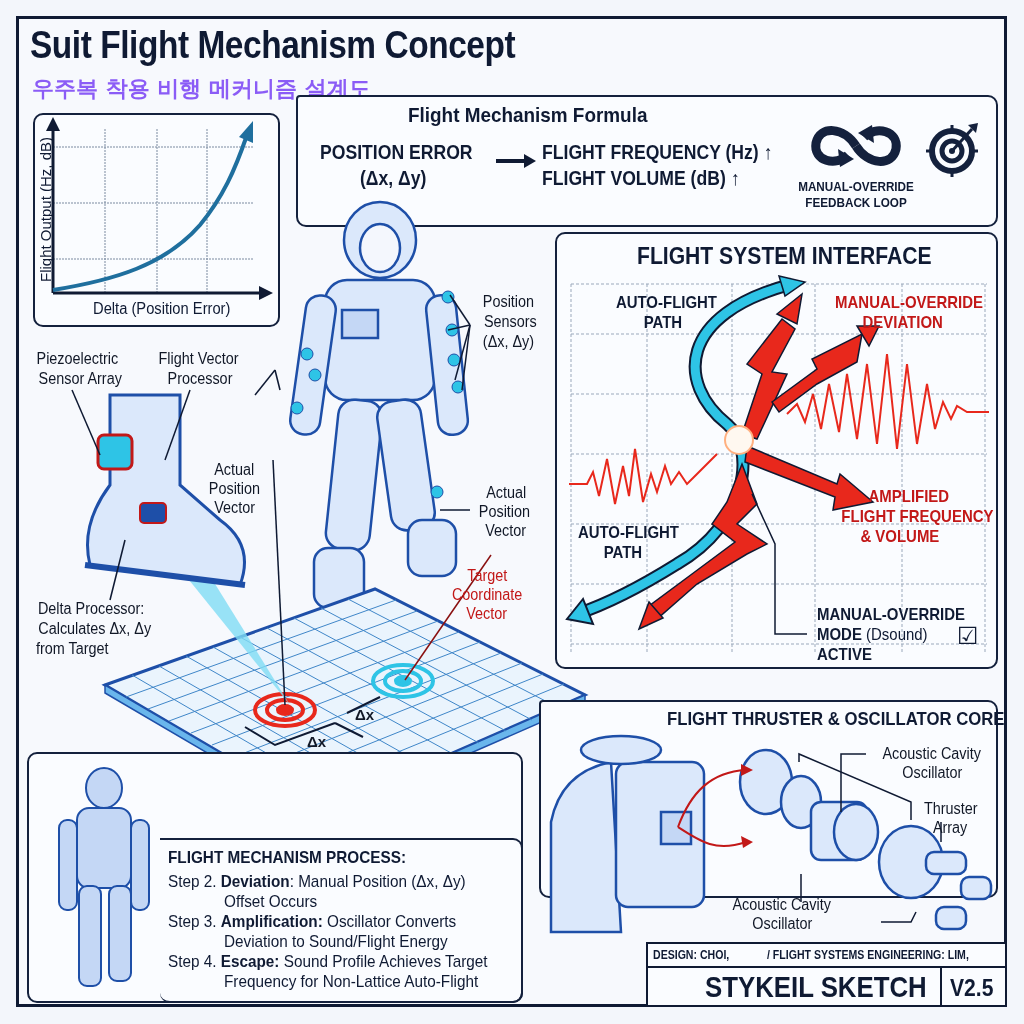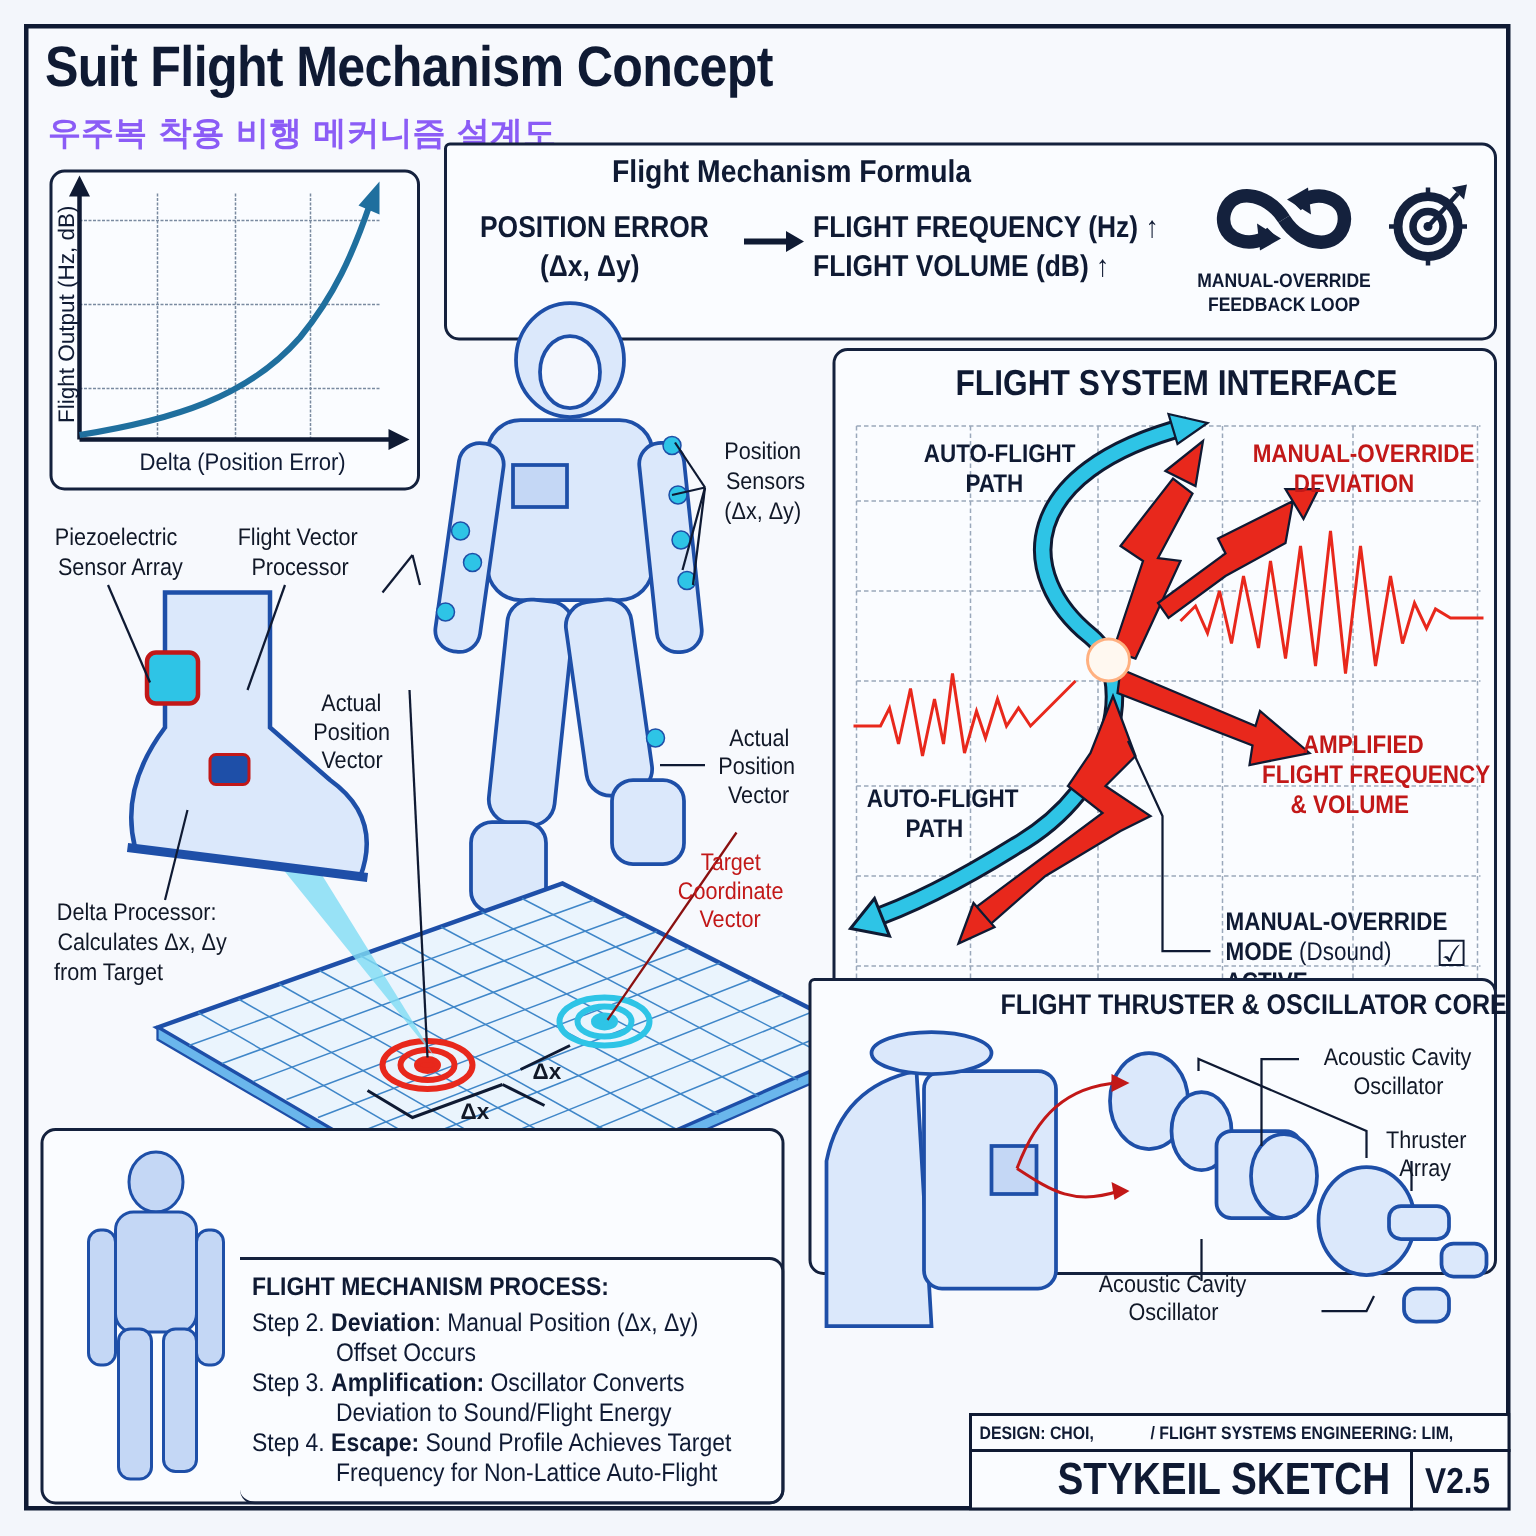--- a/index.html
+++ b/index.html
@@ -257,21 +257,21 @@
   <div class="abs fsi-lbl" style="left:14px; top:288px;">AUTO-FLIGHT</div>
   <div class="abs fsi-lbl" style="left:44px; top:308px;">PATH</div>
   <div class="abs fsi-lbl" style="left:260px; top:370px; text-align:left; transform-origin:left top;">MANUAL-OVERRIDE</div>
   <div class="abs fsi-lbl" style="left:260px; top:390px; text-align:left; transform-origin:left top;">
     <span>MODE </span><span style="font-weight:400;">(Dsound)</span>
   </div>
   <div class="abs fsi-lbl" style="left:260px; top:410px; text-align:left; transform-origin:left top;">ACTIVE</div>
   <div class="abs" style="left:400px; top:390px; font-size:24px; line-height:24px; font-family:'DejaVu Sans', sans-serif;">☑</div>
 </div>
 
-<div class="panel" style="left:539px; top:652px; width:459px; height:198px; border-top-left-radius:4px;">
+<div class="panel" style="left:539px; top:700px; width:459px; height:198px; border-top-left-radius:4px;">
   <div class="abs fsi-title" style="left:126px; top:6px; font-size:19px;">FLIGHT THRUSTER &amp; OSCILLATOR CORE</div>
   <svg width="459" height="242" style="left:0; top:0;">
     <g fill="#dbe8fb" stroke="#1e4fa8" stroke-width="2.5">
       <path d="M10,230 L10,120 Q20,70 70,60 L80,230 Z"></path>
       <rect x="75" y="60" width="88" height="145" rx="12"></rect>
       <rect x="120" y="110" width="30" height="32" fill="#c4d7f5"></rect>
       <ellipse cx="80" cy="48" rx="40" ry="14"></ellipse>
       <ellipse cx="225" cy="80" rx="26" ry="32"></ellipse>
       <ellipse cx="260" cy="100" rx="20" ry="26"></ellipse>
       <rect x="270" y="100" width="56" height="58" rx="10"></rect>

